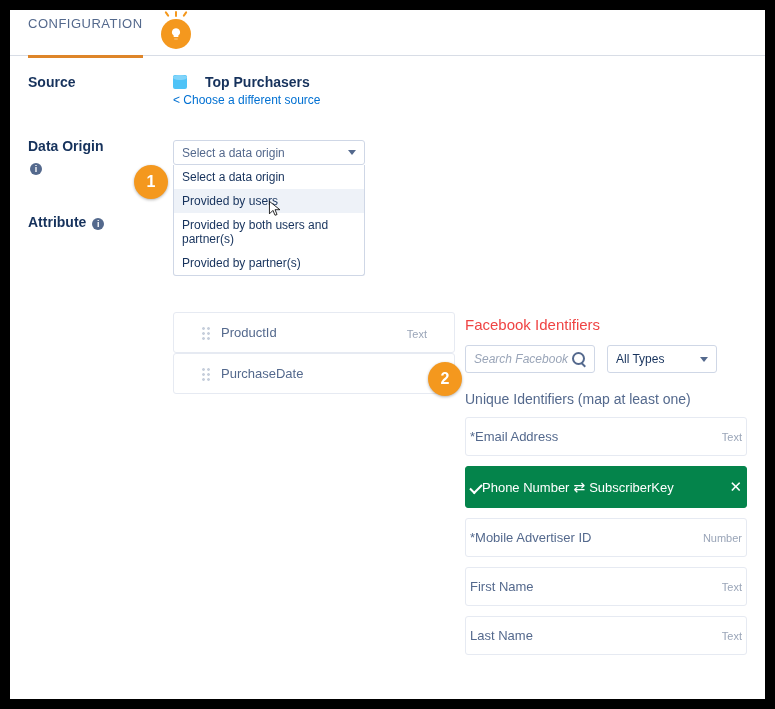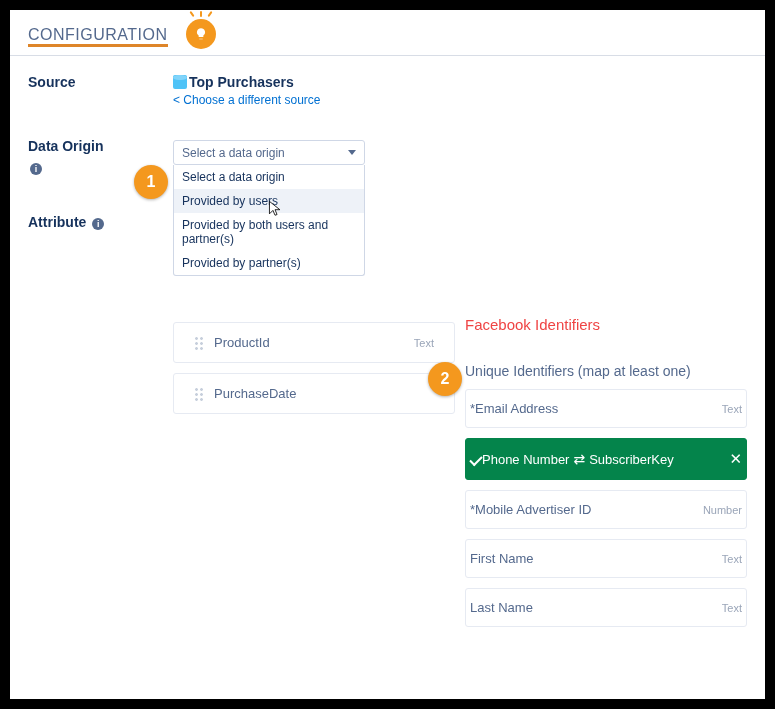--- a/index.html
+++ b/index.html
@@ -18,23 +18,23 @@
   .top-tab {
     border-bottom: 1px solid #d8dde6;
     display: flex;
     align-items: center;
     padding: 8px 18px 0 18px;
     height: 46px;
     gap: 18px;
   }
   .config-tab {
     color: #54698d;
-    font-size: 16px;
+    font-size: 13px;
     letter-spacing: 0.5px;
-    padding-bottom: 0;
+    padding-bottom: 24px;
     border-bottom: 3px solid #de8529;
     font-weight: 500;
   }
   .bulb-circle {
     width: 30px; height: 30px;
     border-radius: 50%;
     background: #f4981e;
     display: flex;
     align-items: center;
     justify-content: center;
@@ -69,21 +69,21 @@
     background: #54698d;
     color: #fff;
     font-size: 9px;
     border-radius: 50%;
     align-items: center;
     justify-content: center;
     font-weight: bold;
     margin-left: 2px;
   }
   .main-col { flex: 1; }
-  .source-row { display: flex; align-items: center; gap: 2px; }
+  .source-row { display: flex; align-items: center; gap: 18px; }
   .db-icon {
     display: inline-block;
     width: 14px; height: 14px;
     background: linear-gradient(#4fc3f7, #4fc3f7);
     border-radius: 2px;
     position: relative;
   }
   .db-icon::before {
     content:"";
     position:absolute;
@@ -155,24 +155,24 @@
   .mag::before{
     content:"";position:absolute;width:9px;height:9px;border:2px solid #54698d;border-radius:50%;
   }
   .mag::after{
     content:"";position:absolute;width:5px;height:2px;background:#54698d;bottom:0;right:0;transform:rotate(45deg);
   }
   .group { border:1px solid #e6eaf2; border-radius:3px; margin-top:4px;}
   .attr-row {
     border:1px solid #e6eaf2;
     border-radius:3px;
-    padding:12px 20px;
+    padding:12px 27px;
     display:flex;
-    align-items:center;
-    margin-top:10px;
+    align-items:flex-end;
+    margin-top:0;
     font-size:13px;
     color:#54698d;
     background:#fff;
   }
   .grip {
     width:10px;height:14px;
     display:inline-block;
     margin-right:10px;
     background:
       radial-gradient(circle,#c7cfdc 1.3px, transparent 1.5px) 0 0/5px 5px;
@@ -286,20 +286,30 @@
           </div>
           <div class="attr-row">
             <span class="grip"></span>
             <span>PurchaseDate</span>
             <span class="type-tag"></span>
           </div>
         </div>
 
         <div class="right-attr">
           <div class="fb-header">Facebook Identifiers</div>
+          <div class="search-row">
+            <div class="search-pill">
+              <span>Search Facebook</span>
+              <span class="mag" style="margin-left:auto"></span>
+            </div>
+            <div class="type-select">
+              <span>All Types</span>
+              <span class="caret-down"></span>
+            </div>
+          </div>
           <div class="sub-header">Unique Identifiers (map at least one)</div>
 
           <div class="id-row">
             <span>*Email Address</span>
             <span class="type-tag">Text</span>
           </div>
 
           <div class="id-row mapped">
             <span class="check"></span>
             <span>Phone Number</span>

